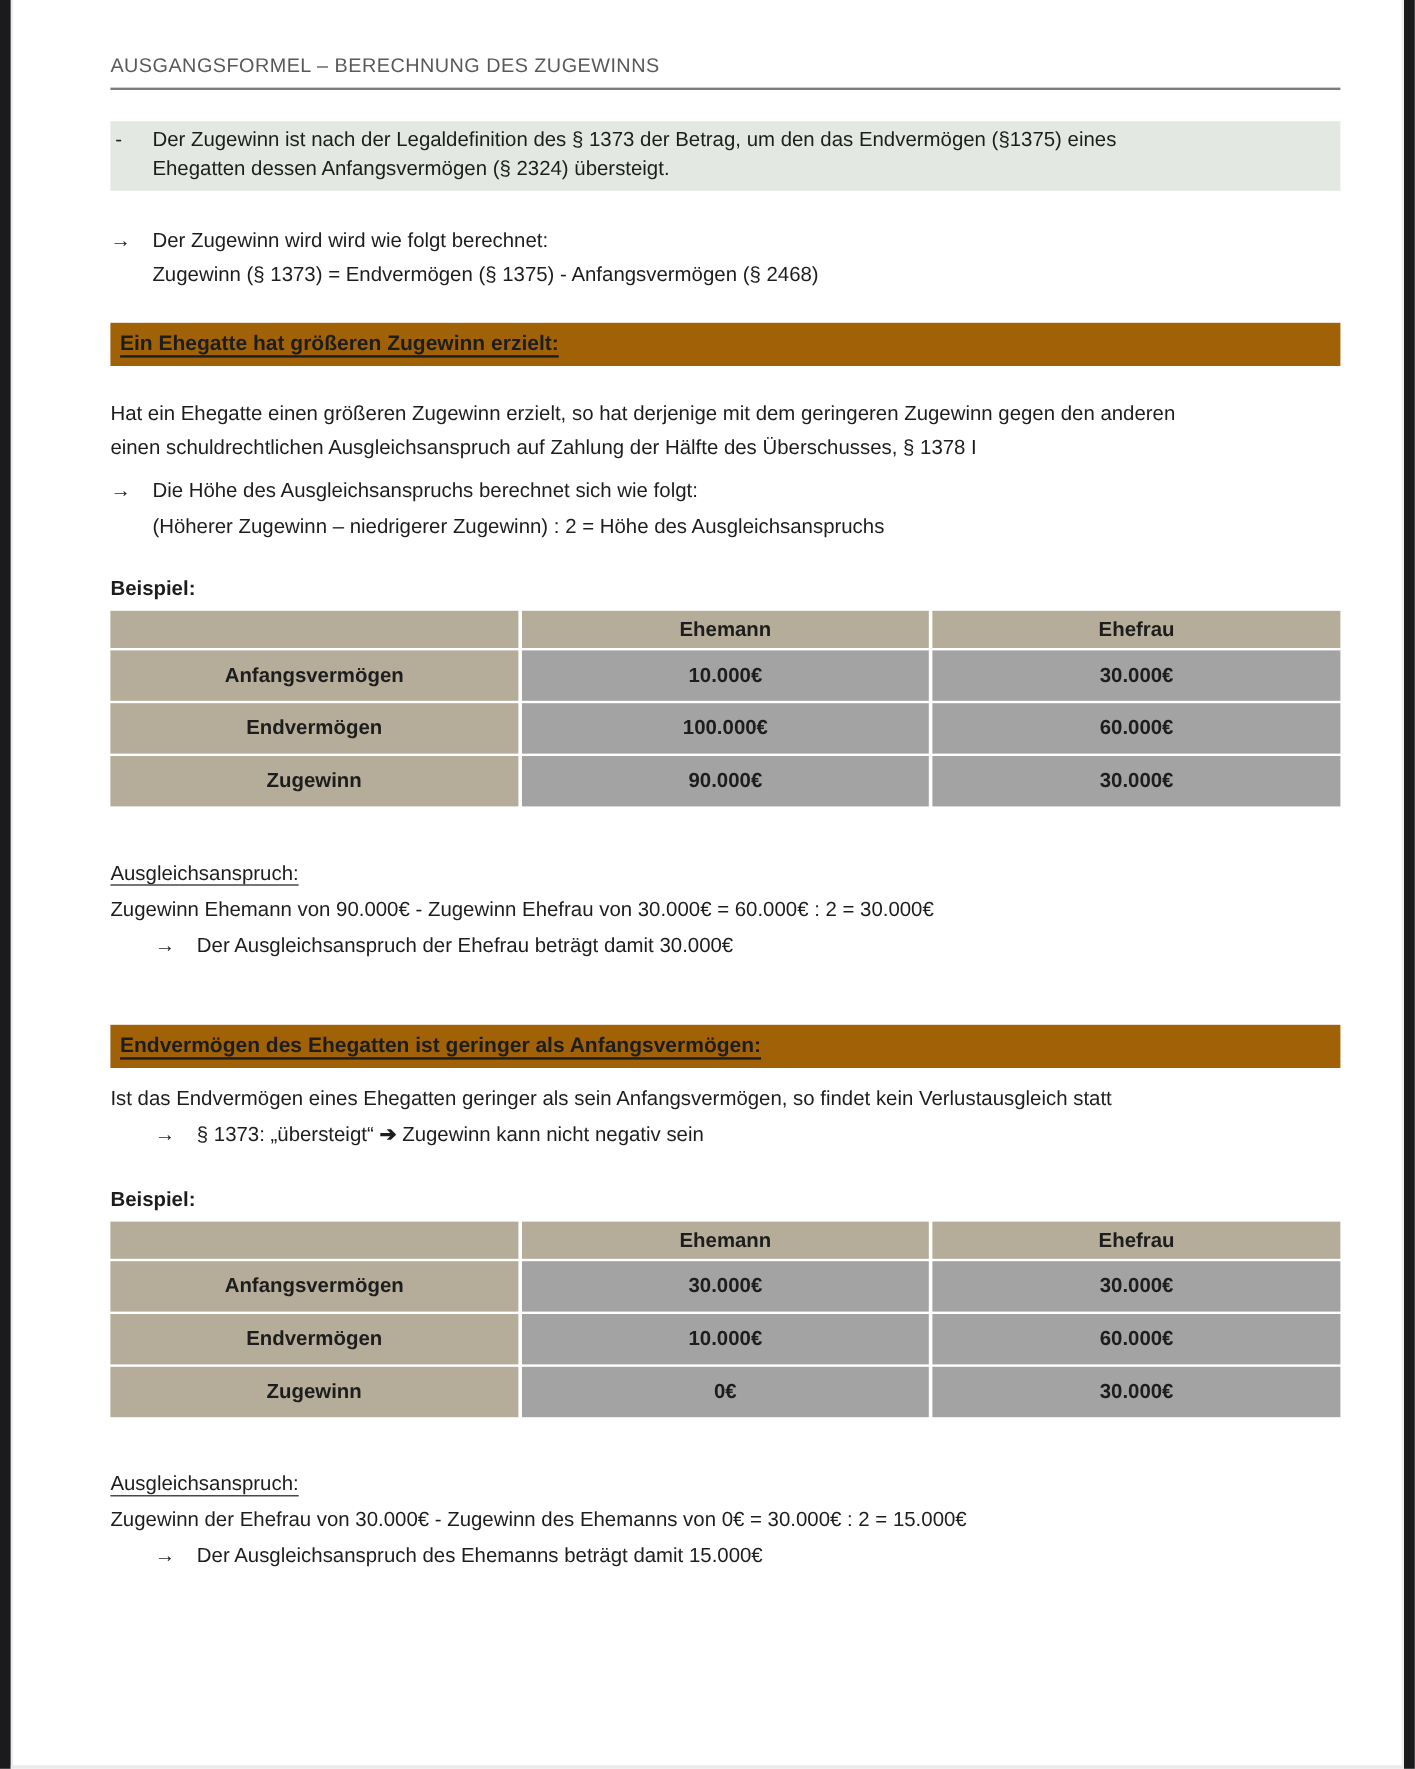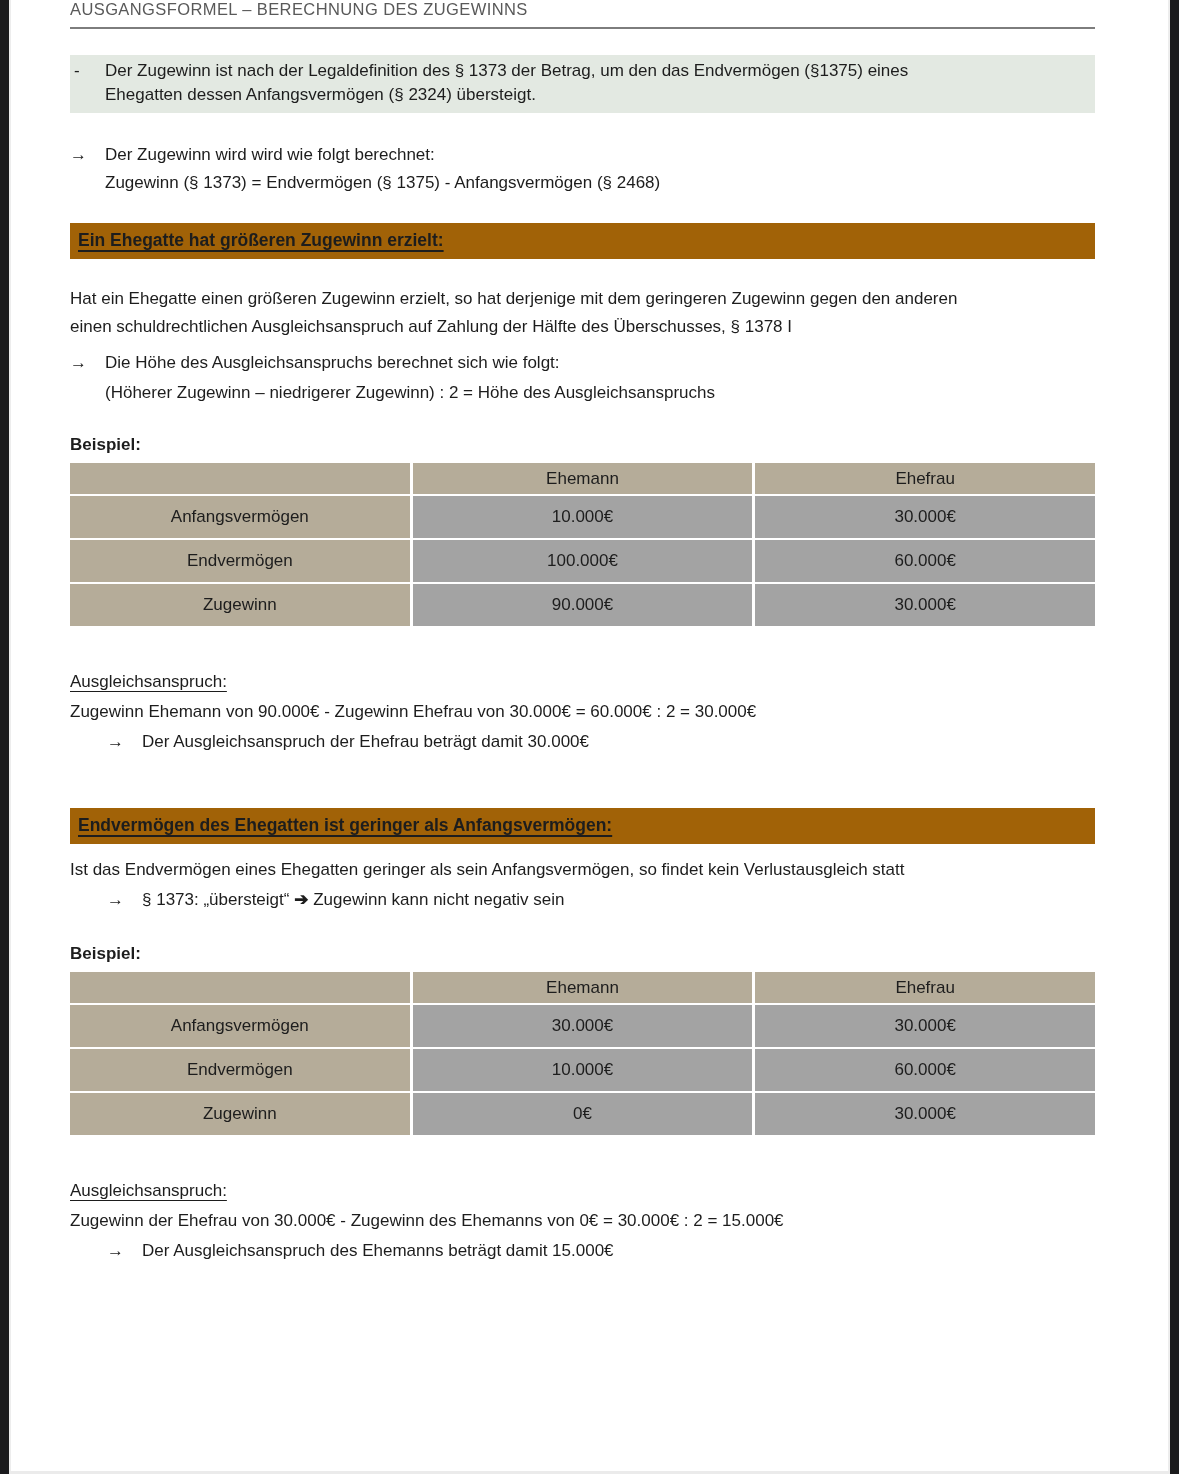--- a/index.html
+++ b/index.html
@@ -14,22 +14,23 @@
   .edge { position: absolute; top: 0; height: 100%; background: #1b1b1d; width: 9px; z-index: 5; }
   .edge.left { left: 0; }
   .edge.right { right: 0; }
   .edge-line { position: absolute; top: 0; height: 100%; width: 2px; background: #ededed; z-index: 5; }
   .edge-line.left { left: 9px; }
   .edge-line.right { right: 9px; }
   .bottom-line { position: absolute; bottom: 0; left: 9px; right: 9px; height: 3px; background: #ebebeb; z-index: 5; }
 
   .content {
     position: absolute;
-    left: 70px; top: 0;
+    left: 92px; top: 0;
     width: 1025px;
+    padding-top: 46px;
     font-size: 17px;
     line-height: 24px;
   }
 
   .doc-title {
     color: #595959;
     font-size: 16.5px;
     letter-spacing: 0.4px;
     padding-bottom: 8px;
     border-bottom: 2px solid #7d7d7d;
@@ -80,21 +81,21 @@
     margin-left: -3px;
     margin-top: 4px;
     border-collapse: separate;
     border-spacing: 3px 2px;
     table-layout: fixed;
     font-size: 17px;
   }
   table.vergleich td, table.vergleich th {
     text-align: center;
     vertical-align: middle;
-    font-weight: normal;
+    font-weight: bold;
     padding: 0;
   }
   table.vergleich th { height: 31px; background: #b5ac99; }
   table.vergleich td { height: 42px; }
   td.rowlabel { background: #b5ac99; }
   td.val { background: #a3a3a3; }
 
   .claim-label {
     margin-top: 42px;
     text-decoration: underline;

